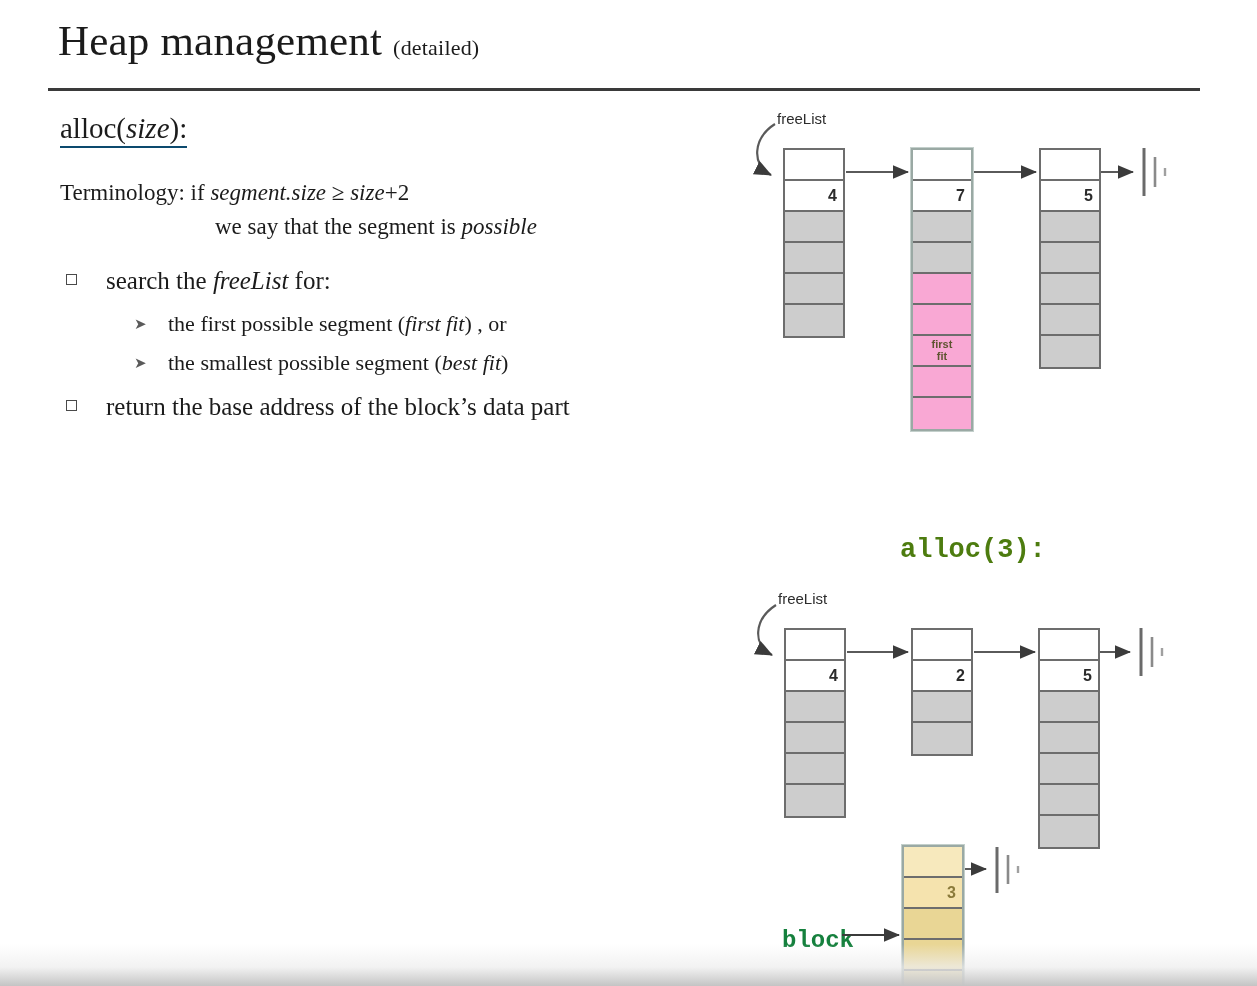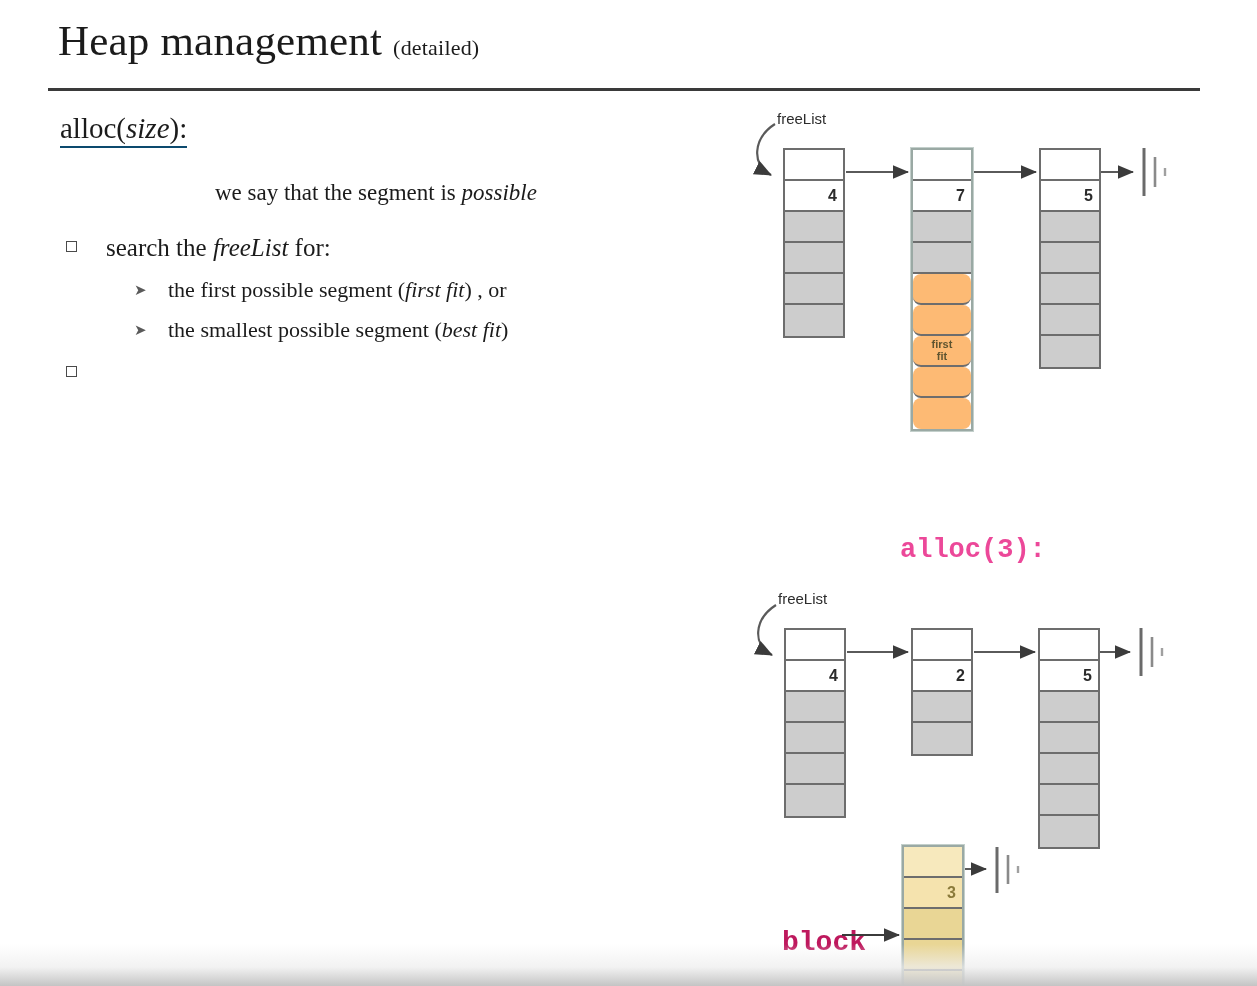--- a/index.html
+++ b/index.html
@@ -68,21 +68,20 @@
   .alloc-heading i { font-style: italic; }
 
   .term-block {
     margin-top: 28px;
     font-size: 23px;
     color: #1b1b1b;
     line-height: 1.45;
   }
   .term-line2 {
     margin-left: 155px;
-    margin-top: 20px;
   }
   .term-block i { font-style: italic; }
 
   ul.bullets {
     list-style: none;
     margin: 22px 0 0 0;
     padding: 0;
   }
   ul.bullets > li {
     position: relative;
@@ -128,38 +127,38 @@
     position: absolute;
   }
   #diagram-top { left: 745px; top: 110px; }
   #diagram-bottom { left: 722px; top: 535px; }
 
   .diagram-title {
     position: absolute;
     font-family: "Liberation Mono", monospace;
     font-size: 27px;
     font-weight: bold;
-    color: #ec4899;
+    color: #4d7c0f;
     white-space: nowrap;
   }
 
   .freelist-label {
     position: absolute;
     font-family: "Liberation Sans", sans-serif;
     font-size: 15px;
     color: #2c2c2c;
     white-space: nowrap;
   }
 
   .block-label {
     position: absolute;
     font-family: "Liberation Mono", monospace;
-    font-size: 28px;
+    font-size: 24px;
     font-weight: bold;
-    color: #be185d;
+    color: #15803d;
     white-space: nowrap;
   }
 
   
   .node {
     position: absolute;
     width: 62px;
     border: 2px solid #6d6d6d;
     box-sizing: border-box;
     background: #fff;
@@ -174,21 +173,21 @@
     box-sizing: border-box;
     position: relative;
   }
   .cell:last-child { border-bottom: none; }
   .cell.next  { background: #ffffff; }
   .cell.size  { background: #ffffff; }
   .cell.data  { background: #cdcdcd; }
   .cell.y-next { background: #f7e9bd; }
   .cell.y-size { background: #f5e3ae; }
   .cell.y-data { background: #e9d695; }
-  .cell.y-hl   { background: #fdba74; border-radius: 8px; }
+  .cell.y-hl   { background: #f9a8d4; }
   .cell .num {
     position: absolute;
     right: 6px;
     top: 50%;
     transform: translateY(-50%);
     font-family: "Liberation Sans", sans-serif;
     font-size: 16px;
     font-weight: bold;
     color: #2b2b2b;
   }
@@ -222,20 +221,23 @@
 </div>
 <div class="title-rule"></div>
 
 <div class="left-col">
 
   <div class="alloc-heading">
     <span>alloc(</span><i>size</i><span>):</span>
   </div>
 
   <div class="term-block">
+    <div>
+      <span>Terminology: if </span><i>segment.size</i><span> ≥ </span><i>size</i><span>+2</span>
+    </div>
     <div class="term-line2">
       <span>we say that the segment is </span><i>possible</i>
     </div>
   </div>
 
   <ul class="bullets">
 
     <li>
       <span class="marker"></span>
       <span>search the </span><i class="it">freeList</i><span> for:</span>
@@ -248,20 +250,21 @@
         <li>
           <span class="marker-arrow">➤</span>
           <span>the smallest possible segment (</span><i class="it">best fit</i><span>)</span>
         </li>
       </ul>
     </li>
 
 
     <li>
       <span class="marker"></span>
+      <span>return the base address of the block’s data part</span>
     </li>
 
   </ul>
 </div>
 
 <div class="diagram" id="diagram-top">
 
   <div class="freelist-label" style="left:32px; top:0px;">freeList</div>
 
   <svg class="wires" width="460" height="380">

